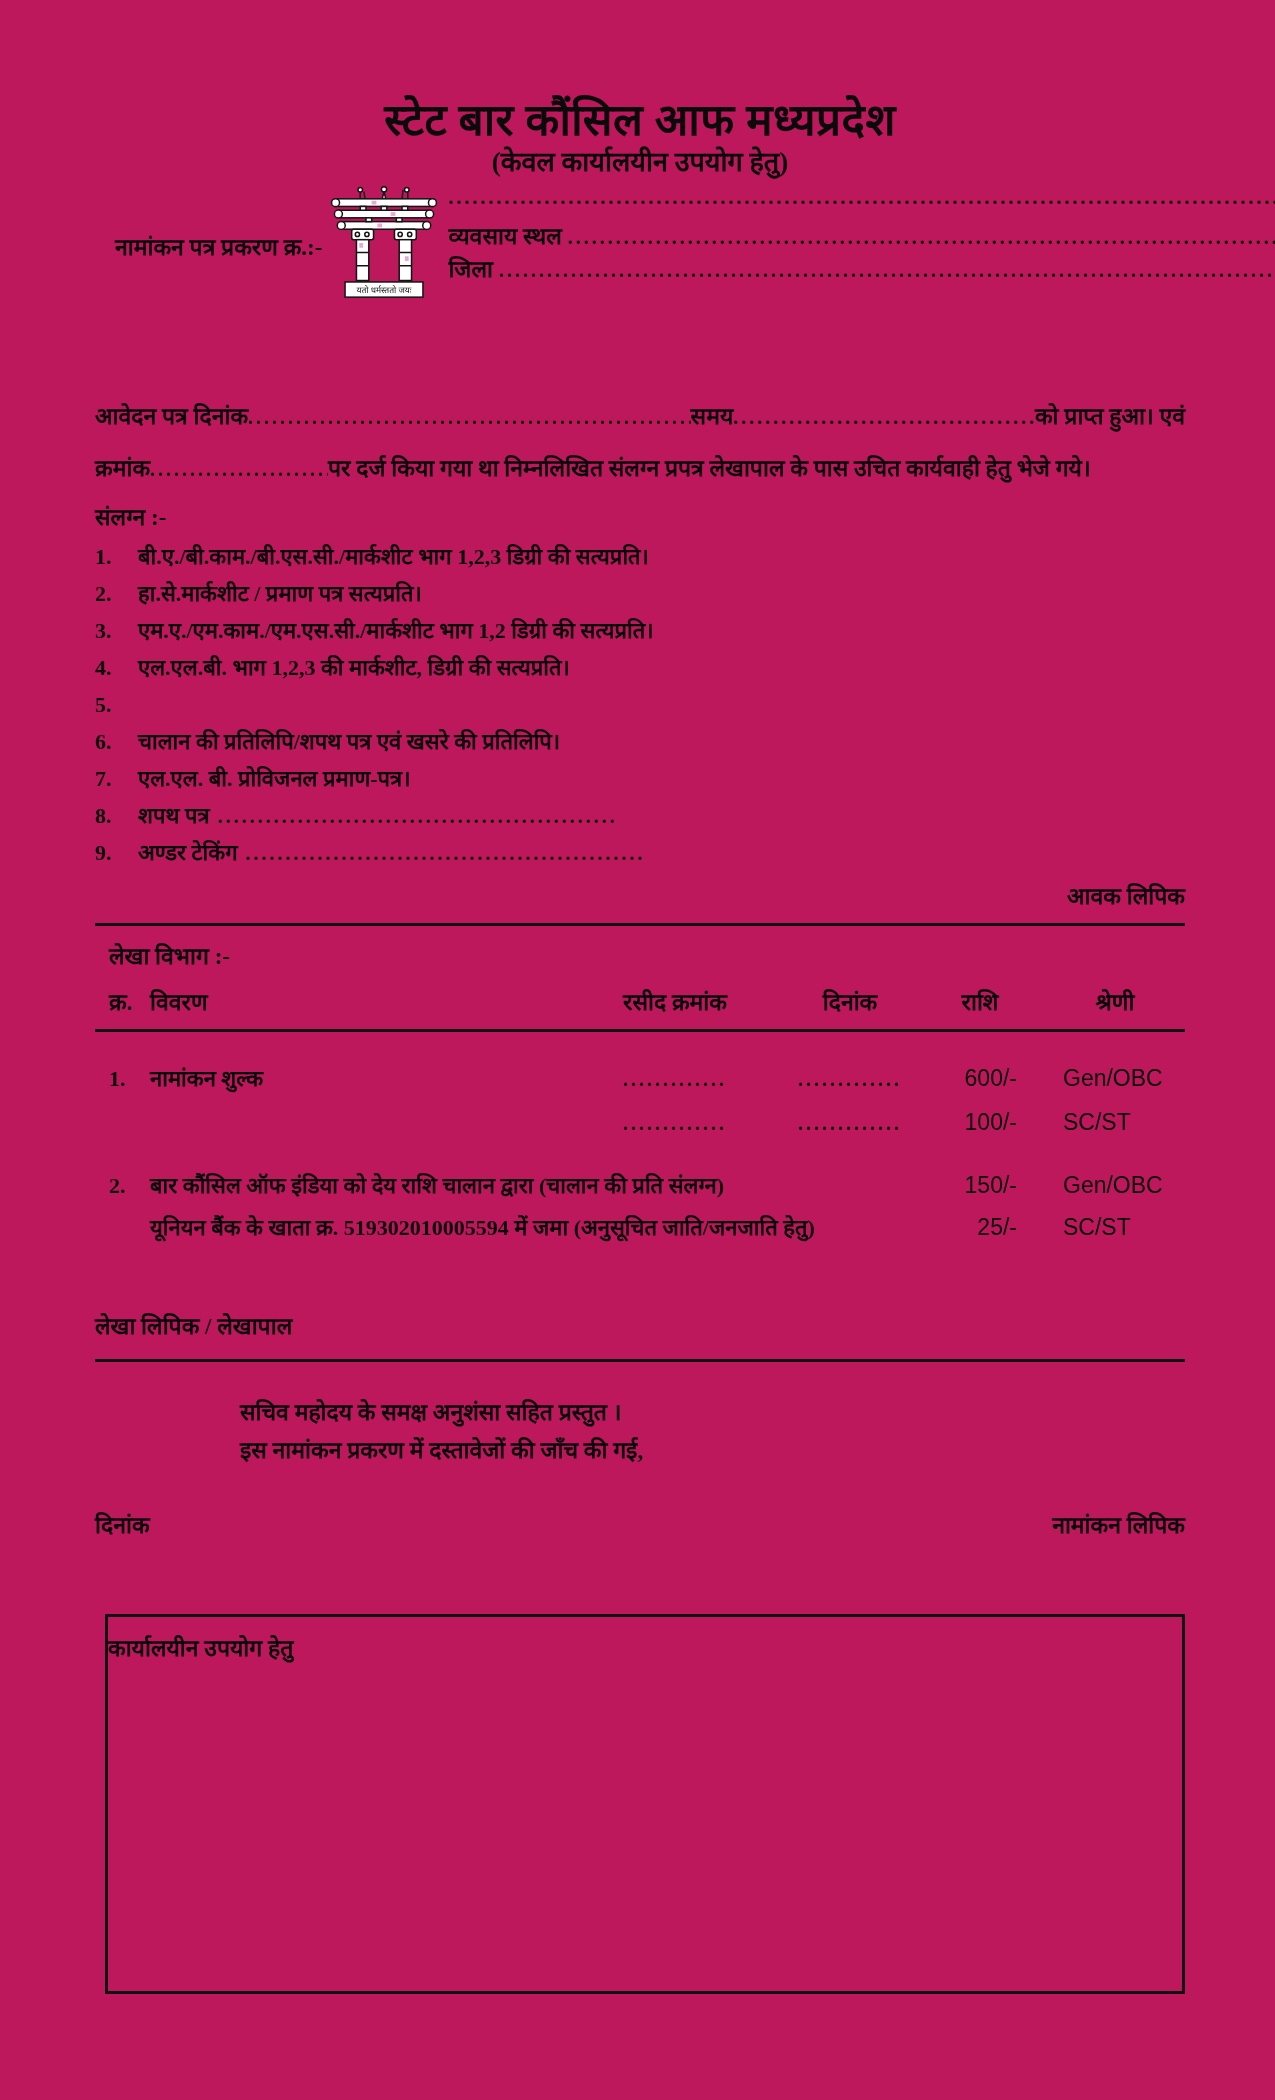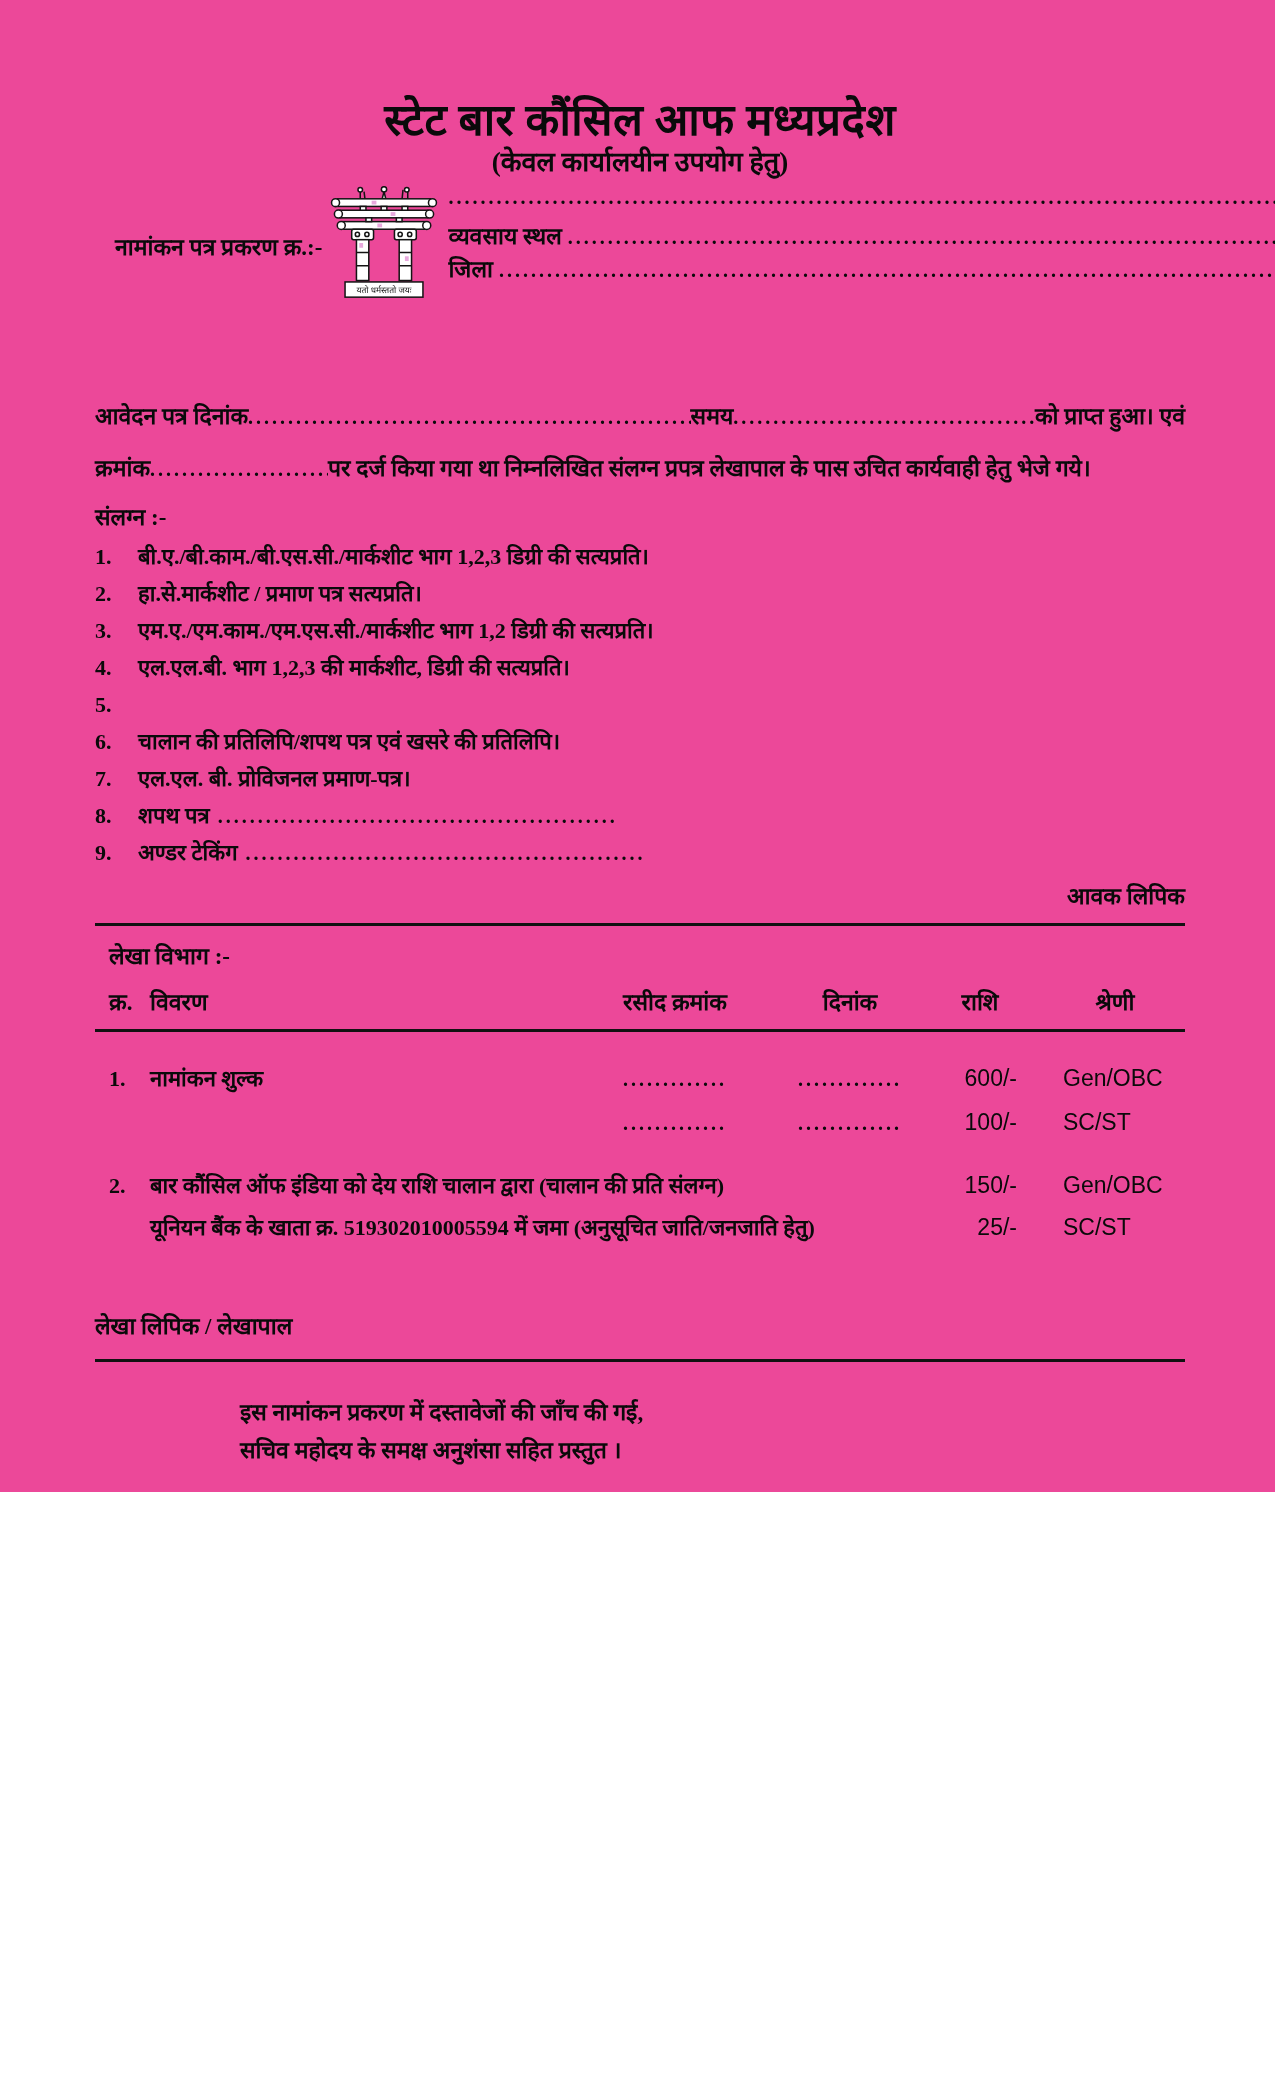--- a/index.html
+++ b/index.html
@@ -1,21 +1,21 @@
 <!DOCTYPE html>
 <html><head>
 <meta charset="utf-8">
 <style>
   * { margin:0; padding:0; box-sizing:border-box; }
   html,body { background:#ffffff; }
   .page {
     position:relative;
-    width:1275px; height:1492px;
+    width:1275px; height:2100px;
     margin:0 auto;
-    background:#ec4899;
+    background:#be185d;
     color:#0a0a0a;
     font-family:"Liberation Serif","DejaVu Serif",serif;
     padding:98px 90px 0 95px;
     overflow:hidden;
   }
   .content { width:1090px; }
 
   .title {
     text-align:center;
     font-size:44px; line-height:1.05;
@@ -119,21 +119,21 @@
 
   .date-row { display:flex; justify-content:space-between; margin-top:38px; font-size:23px; font-weight:700; }
 
   .office-box {
     margin-top:74px;
     margin-left:10px;
     width:1080px; height:380px;
     border:3px solid #111;
   }
   .office-box-title {
-    text-align:center;
+    text-align:left;
     font-size:23px; font-weight:700;
     padding-top:14px;
   }
 
   .logo-motto { font-family:"Liberation Serif","DejaVu Serif",serif; }
 </style>
 </head>
 <body>
 
 <div class="page">
@@ -315,22 +315,22 @@
       <span class="desc-span">यूनियन बैंक के खाता क्र. 519302010005594 में जमा (अनुसूचित जाति/जनजाति हेतु)</span>
       <span class="amt">25/-</span>
       <span class="cat">SC/ST</span>
     </div>
 
     <div class="acct-clerk">लेखा लिपिक / लेखापाल</div>
 
     <div class="rule rule-mid"></div>
 
     <div class="verify">
+      <div>सचिव महोदय के समक्ष अनुशंसा सहित प्रस्तुत ।</div>
       <div>इस नामांकन प्रकरण में दस्तावेजों की जाँच की गई,</div>
-      <div>सचिव महोदय के समक्ष अनुशंसा सहित प्रस्तुत ।</div>
     </div>
 
     <div class="date-row">
       <span>दिनांक</span>
       <span>नामांकन लिपिक</span>
     </div>
 
     <div class="office-box">
       <div class="office-box-title">कार्यालयीन उपयोग हेतु</div>
     </div>

